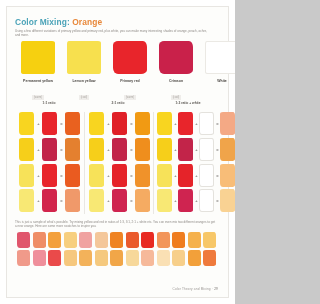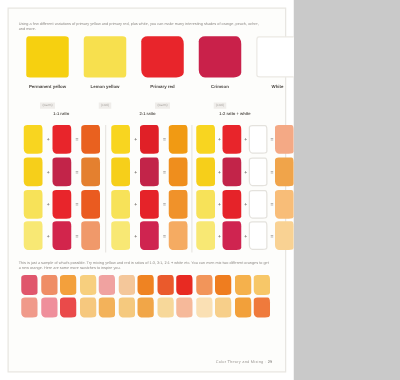--- a/index.html
+++ b/index.html
@@ -85,20 +85,24 @@
   }
   .foot .pg{color:#6e6a66;}
 </style>
 </head>
 <body>
 
 <div class="page">
  <div class="sheet">
   <div class="inner">
 
+    <div class="title">
+      <span>Color Mixing:</span>
+      <span class="accent">Orange</span>
+    </div>
     <div class="intro">Using a few different variations of primary yellow and primary red, plus white, you can make many interesting shades of orange, peach, ochre, and more.</div>
 
     <div class="paints">
       <div class="paint" id="p0" style="left: 6px;">
             <div class="blob" style="background: rgb(246, 208, 16);"></div>
           </div>
       <div class="paint" id="p1" style="left: 52px;">
             <div class="blob" style="background: rgb(247, 224, 78);"></div>
           </div>
       <div class="paint" id="p2" style="left: 98px;">

